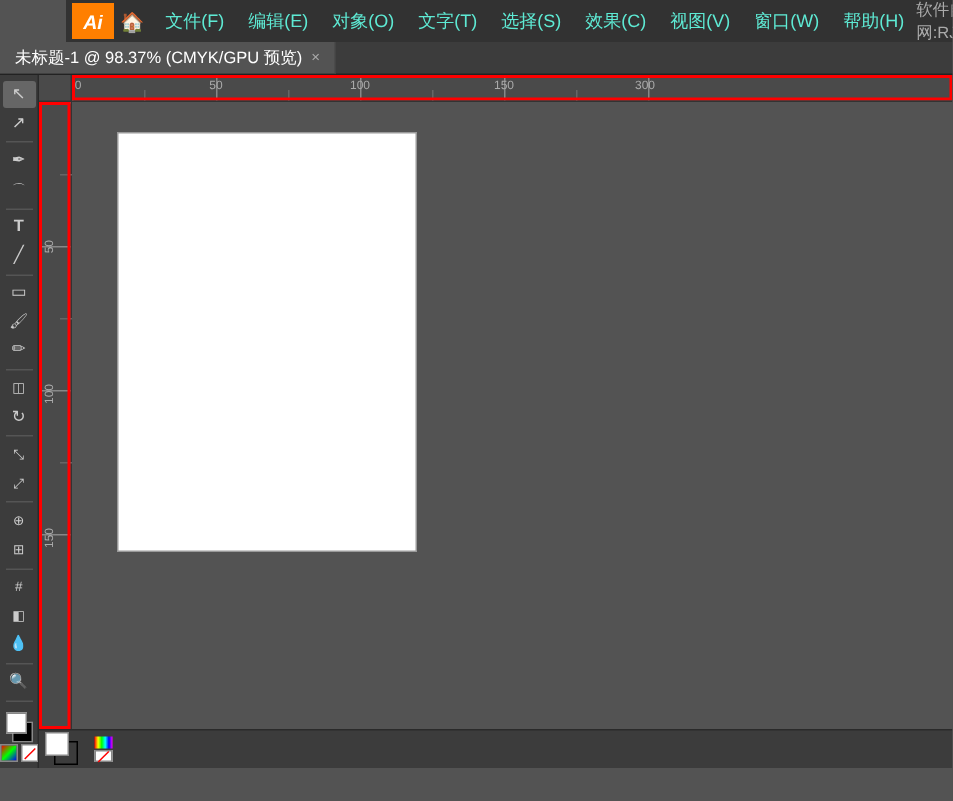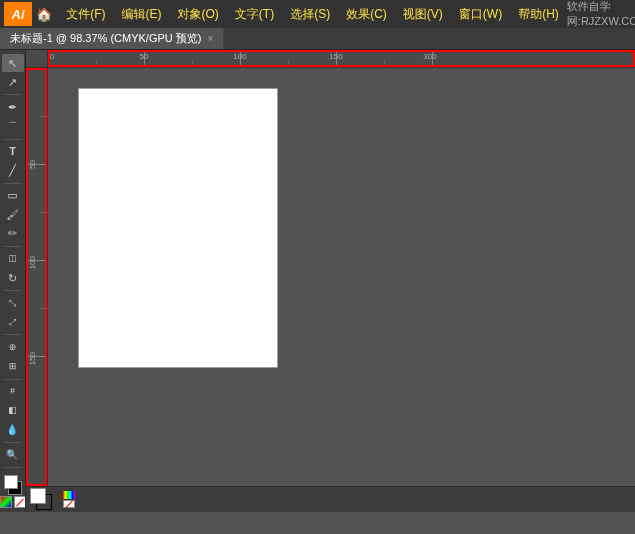--- a/index.html
+++ b/index.html
@@ -13,20 +13,21 @@
     }
 
     
     .title-bar {
       display: flex;
       align-items: center;
       background: #323232;
       height: 28px;
       padding: 0 4px;
       gap: 4px;
+      margin-left: 44px;
     }
     .ai-logo {
       width: 28px;
       height: 24px;
       background: #ff7f00;
       display: flex;
       align-items: center;
       justify-content: center;
       color: white;
       font-weight: bold;
@@ -47,21 +48,21 @@
     .menu-bar {
       display: flex;
       align-items: center;
       background: #404040;
       height: 22px;
       padding: 0 6px;
       gap: 0;
     }
     .menu-item {
       padding: 2px 8px;
-      color: #fde047;
+      color: #5eead4;
       font-size: 12px;
       cursor: pointer;
       white-space: nowrap;
     }
     .menu-right {
       margin-left: auto;
       color: #aaaaaa;
       font-size: 11px;
       display: flex;
       align-items: center;

